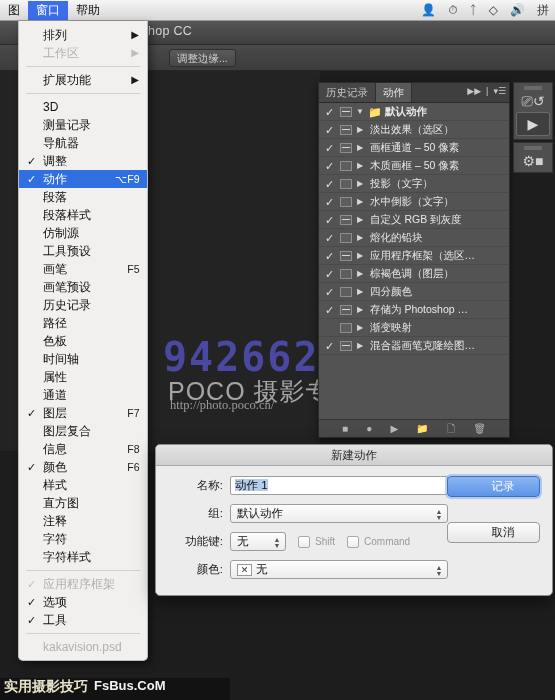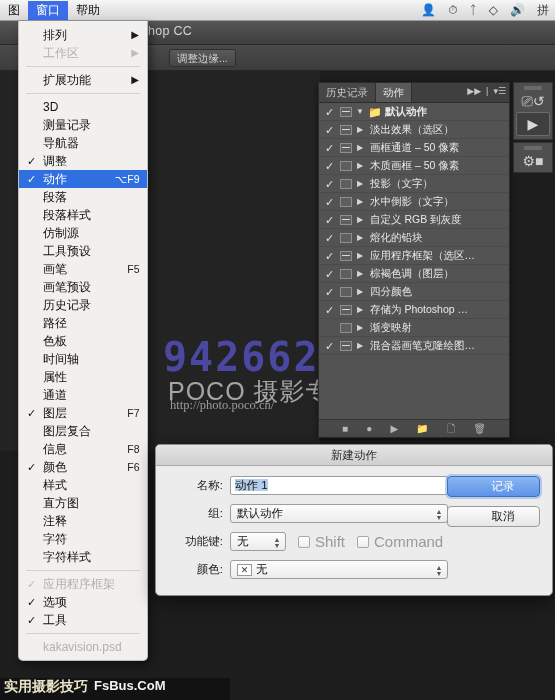--- a/index.html
+++ b/index.html
@@ -215,27 +215,27 @@
     width:93px; height:21px; border-radius:4px; font-size:11.5px;
     border:1px solid #9a9a9a; background:linear-gradient(to bottom,#fcfcfc,#e6e6e6);
     color:#151515; text-align:center; line-height:19px;
   }
   .btn.primary {
     background:linear-gradient(to bottom,#8bb6f0,#5d93e8);
     border:1px solid #3d6fbd; color:#fff;
     box-shadow:0 0 0 2px rgba(110,160,230,.45);
   }
   .dlg-btns { position:absolute; right:12px; top:10px; }
-  .dlg-btns .btn { margin-bottom:9px;padding-left:19px; }
+  .dlg-btns .btn { margin-bottom:25px;padding-left:19px; }
   .chk-wrap { display:flex; align-items:center; gap:5px; margin-left:12px; }
   .cbox {
     width:12px; height:12px; background:linear-gradient(to bottom,#fff,#ededed);
     border:1px solid #a9a9a9; border-radius:2px;
   }
-  .ctext { font-size:15px; color:#9a9a9a;text-align:center; }
+  .ctext { font-size:10px; color:#9a9a9a;text-align:center; }
   .colorswatch {
     display:inline-block; width:15px; height:12px; border:1px solid #999;
     background:#fff; text-align:center; font-size:9px; line-height:11px; color:#333;
     vertical-align:middle; margin-right:4px;
   }
 </style>
 </head>
 <body>
 
 <div id="root">

